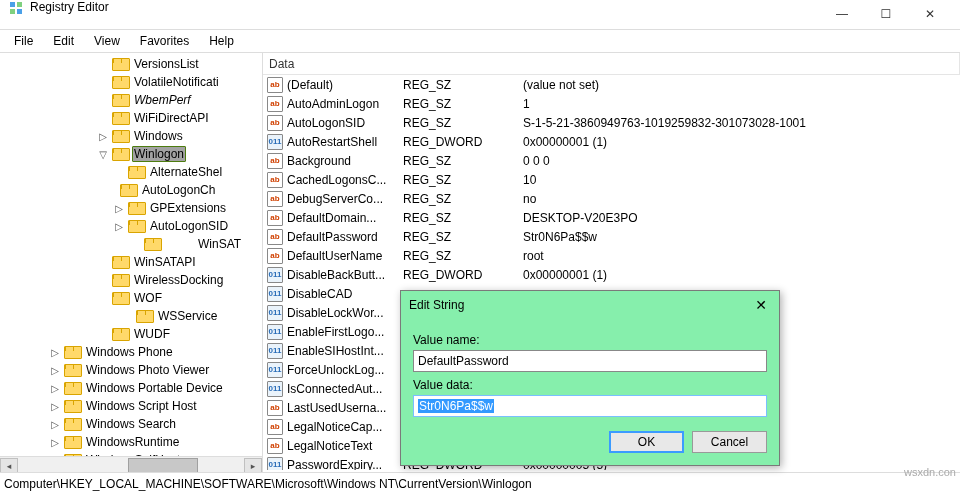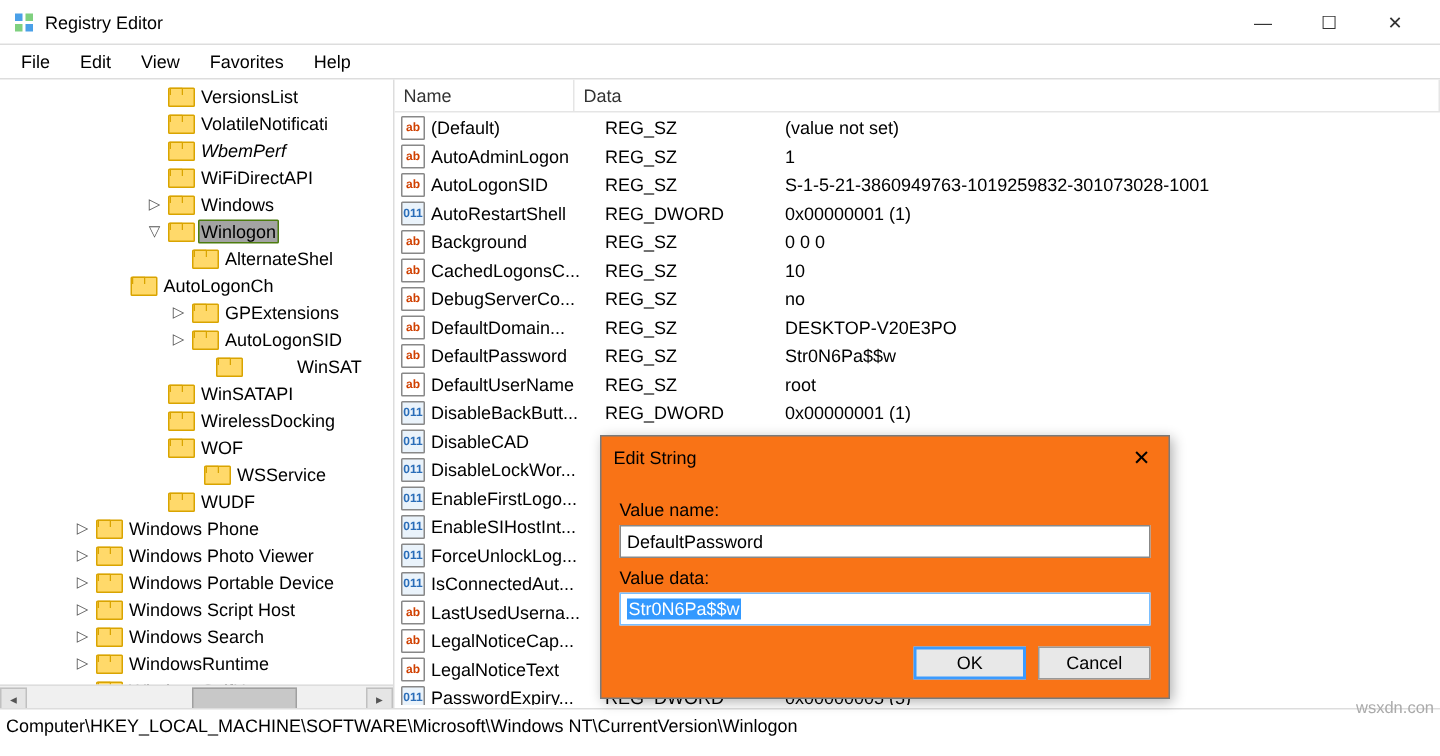--- a/index.html
+++ b/index.html
@@ -1,17 +1,17 @@
 <!DOCTYPE html>
 <html><head>
 <meta charset="utf-8">
 <style>
 * { box-sizing: border-box; margin: 0; padding: 0; }
 body { font-family: "Segoe UI", Tahoma, sans-serif; font-size: 12px; background: #fff; width: 960px; height: 504px; overflow: hidden; position: relative; }
-.titlebar { height: 30px; display: flex; align-items: center; padding: 0 8px; border-bottom: 1px solid #ddd; }
+.titlebar { height: 30px; display: flex; padding: 0 8px; border-bottom: 1px solid #ddd; }
 .titlebar .app-icon { width: 16px; height: 16px; margin-right: 6px; display: inline-flex; }
 .titlebar .title { flex: 1; }
 .titlebar .win-controls { display: flex; }
 .titlebar .win-controls div { width: 44px; height: 28px; display: flex; align-items: center; justify-content: center; color: #333; }
 .menubar { height: 22px; display: flex; align-items: center; padding: 0 4px; }
 .menubar span { padding: 2px 10px; }
 .content { display: flex; height: 420px; border-top: 1px solid #ddd; }
 .tree { width: 263px; overflow: auto; border-right: 1px solid #ddd; position: relative; padding-top: 2px; }
 .tree-row { display: flex; align-items: center; height: 18px; white-space: nowrap; }
 .exp { width: 14px; height: 14px; display: inline-flex; align-items: center; justify-content: center; color: #555; font-size: 10px; margin-right: 2px; }
@@ -31,21 +31,21 @@
 .val-icon { width: 16px; height: 16px; margin-right: 4px; display: inline-flex; align-items: center; justify-content: center; font-size: 8px; font-weight: bold; border: 1px solid #888; border-radius: 1px; }
 .val-icon.sz { background: #fff; color: #d04000; }
 .val-icon.dw { background: #eaf3fb; color: #2a6db8; }
 .list-row .c-name { width: 116px; overflow: hidden; text-overflow: ellipsis; white-space: nowrap; }
 .list-row .c-type { width: 120px; }
 .list-row .c-data { flex: 1; overflow: hidden; white-space: nowrap; }
 .statusbar { height: 22px; border-top: 1px solid #ddd; padding: 2px 4px; display: flex; align-items: center; }
 .hscroll { height: 18px; background: #f0f0f0; border-top: 1px solid #ddd; display: flex; align-items: center; position: absolute; bottom: -2px; left: 0; right: 0; }
 .hscroll .btn { width: 18px; height: 16px; background: #e5e5e5; border: 1px solid #c0c0c0; display: flex; align-items: center; justify-content: center; font-size: 9px; color: #555; }
 .hscroll .thumb { height: 16px; background: #c8c8c8; border: 1px solid #a0a0a0; }
-.dialog { position: absolute; left: 400px; top: 290px; width: 380px; background: #f97316; border: 1px solid #7a7a7a; box-shadow: 2px 2px 8px rgba(0,0,0,0.3); z-index: 10; }
+.dialog { position: absolute; left: 400px; top: 290px; width: 380px; background: #86efac; border: 1px solid #7a7a7a; box-shadow: 2px 2px 8px rgba(0,0,0,0.3); z-index: 10; }
 .dialog .dlg-title { height: 28px; display: flex; align-items: center; padding: 0 8px; font-size: 12px; }
 .dialog .dlg-title .close { margin-left: auto; font-size: 14px; width: 20px; text-align: center; }
 .dialog .body { padding: 8px 12px 12px; }
 .dialog label { display: block; margin-bottom: 3px; margin-top: 6px; }
 .dialog input[type="text"] { width: 100%; height: 22px; border: 1px solid #888; padding: 0 4px; font-family: inherit; font-size: 12px; background: #fff; }
 .dialog .selspan { background: #3399ff; color: #fff; padding: 0 1px; }
 .dialog .value-data-field { width: 100%; height: 22px; border: 1px solid #7abfff; padding: 2px 4px; background: #fff; display: flex; align-items: center; }
 .dialog .btns { display: flex; justify-content: flex-end; gap: 8px; margin-top: 14px; }
 .dialog .btns button { width: 75px; height: 22px; background: #e8e8e8; border: 1px solid #999; font-family: inherit; font-size: 12px; }
 .dialog .btns button.default { border: 2px solid #3b9bff; }
@@ -110,21 +110,21 @@
       <div class="tree-row sel" style="padding-left: 96px;">
         <span class="exp">▽</span>
         <span class="folder-icon"></span>
         <span class="label">Winlogon</span>
       </div>
       <div class="tree-row" style="padding-left: 112px;">
         <span class="exp"></span>
         <span class="folder-icon"></span>
         <span class="label">AlternateShel</span>
       </div>
-      <div class="tree-row" style="padding-left: 71px;">
+      <div class="tree-row" style="padding-left: 104px;">
         <span class="exp"></span>
         <span class="folder-icon"></span>
         <span class="label">AutoLogonCh</span>
       </div>
       <div class="tree-row" style="padding-left: 112px;">
         <span class="exp">▷</span>
         <span class="folder-icon"></span>
         <span class="label">GPExtensions</span>
       </div>
       <div class="tree-row" style="padding-left: 112px;">
@@ -200,21 +200,20 @@
       <div class="hscroll">
         <div class="btn">◂</div>
         <div class="thumb" style="width:70px;margin-left:110px"></div>
         <div style="flex:1"></div>
         <div class="btn">▸</div>
       </div>
     </div>
 
   <div class="list">
     <div class="list-header">
-      <div class="col-name">Name</div>
       <div class="col-data">Data</div>
     </div>
     <div class="list-body" id="list-body">
         <div class="list-row">
           <span class="val-icon sz">ab</span>
           <span class="c-name">(Default)</span>
           <span class="c-type">REG_SZ</span>
           <span class="c-data">(value not set)</span>
         </div>
         <div class="list-row">

